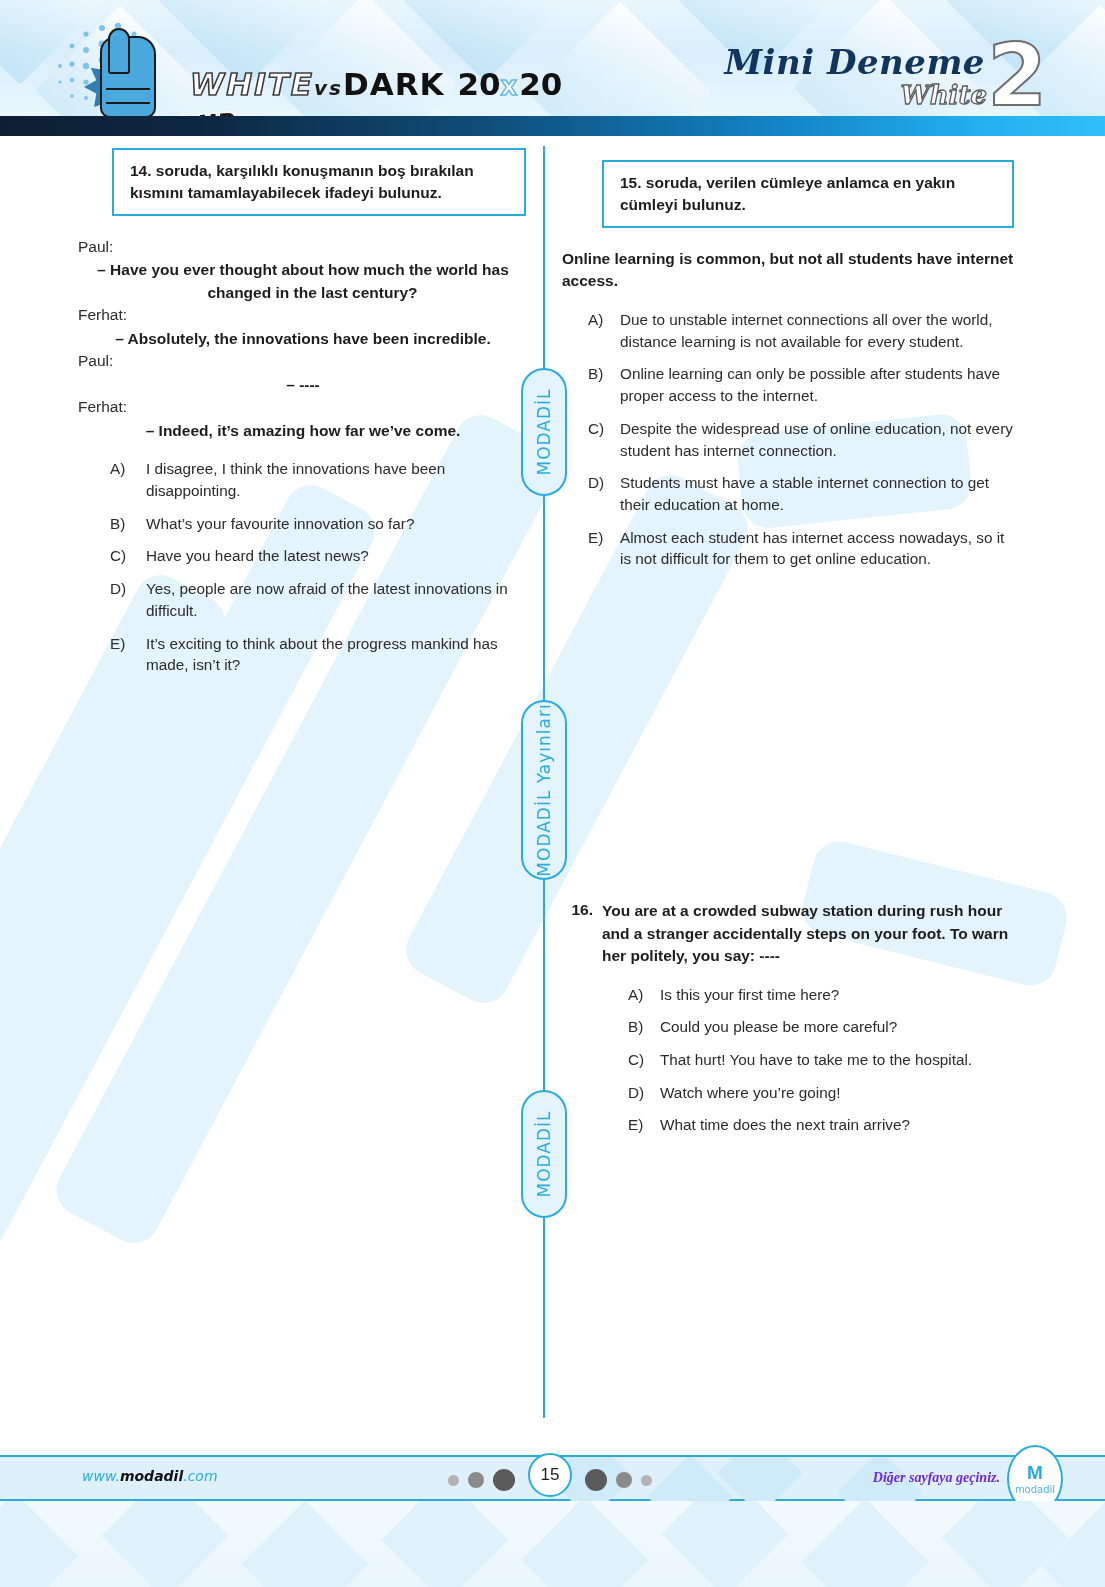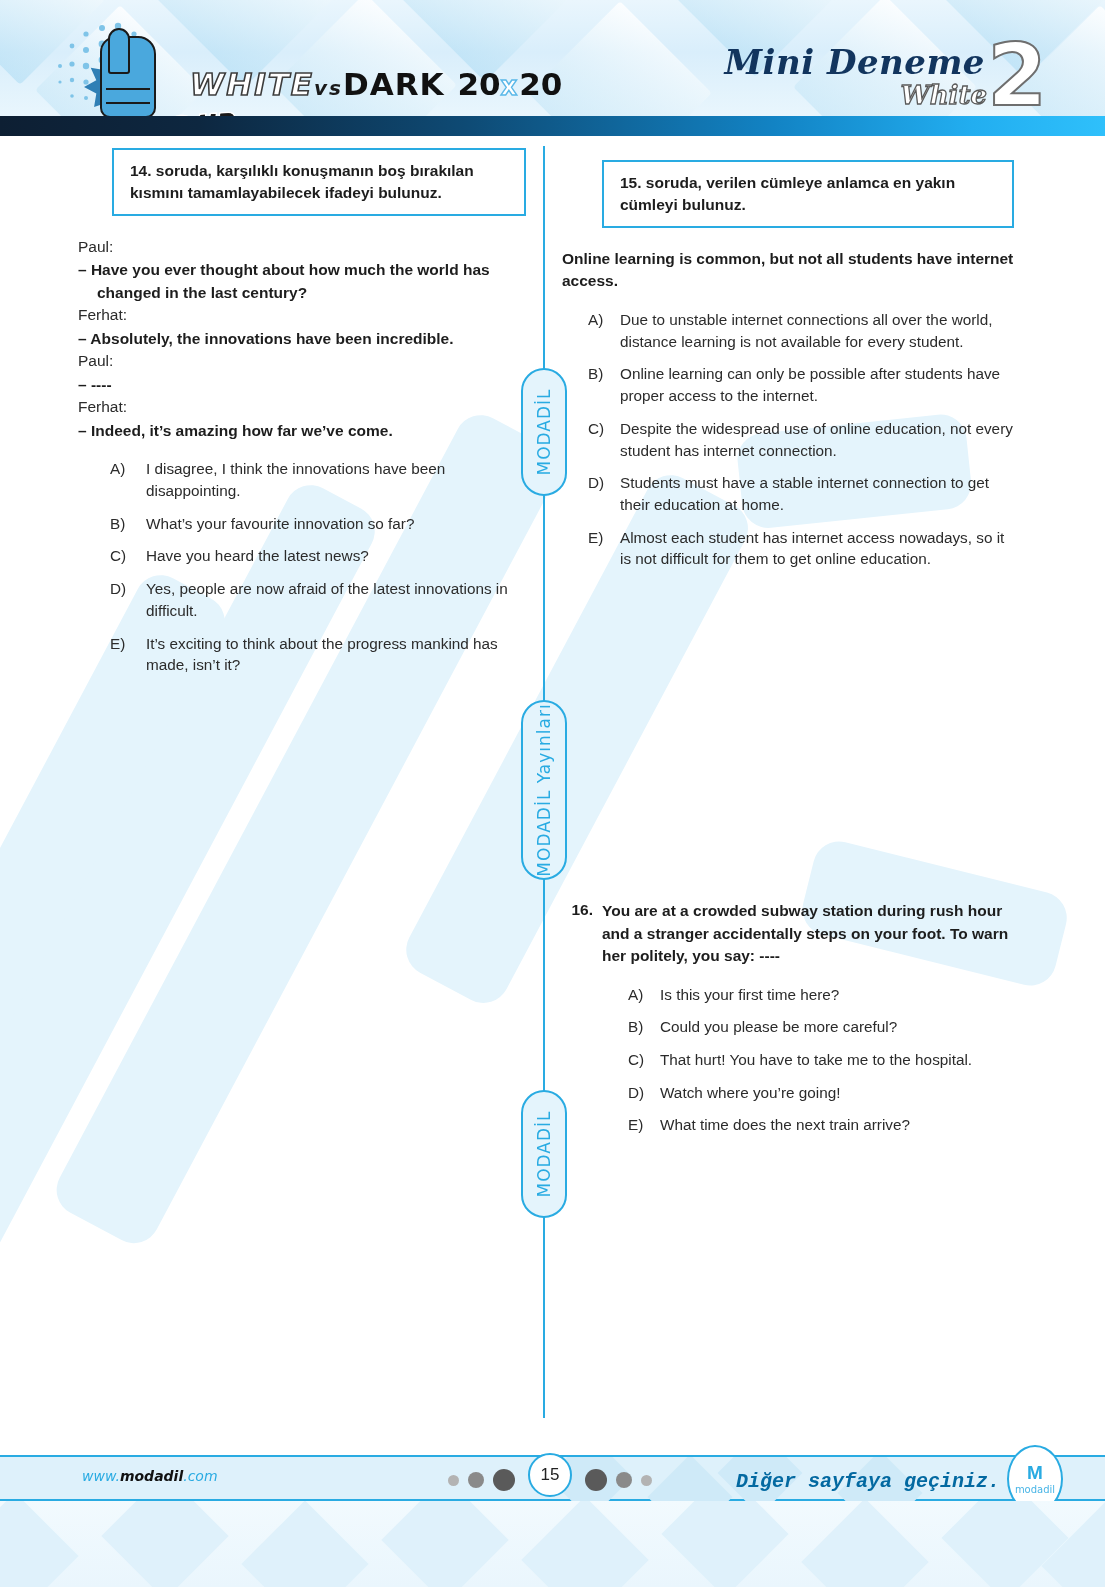--- a/index.html
+++ b/index.html
@@ -184,21 +184,21 @@
     padding-top: 1px;
   }
   .q-body { flex: 1 1 auto; }
 
   .speaker { font-size: 15.5px; color:#2b2b2b; line-height: 1.45; margin-bottom: 1px; }
   .speech {
     font-size: 15.5px; font-weight: bold; color:#1d1d1d;
     line-height: 1.45; padding-left: 19px; text-indent: -19px;
     margin-bottom: 13px;
   }
-  .speech:last-child { margin-bottom: 0; }
+  .speech:last-child { margin-bottom: 0; text-align: center; }
   .q-stem { font-size: 15.5px; font-weight: bold; color:#1d1d1d; line-height: 1.45; }
 
   .options { margin-top: 16px; }
   .opt { display: flex; margin-bottom: 11px; font-size: 15.3px; color:#2b2b2b; line-height:1.42; }
   .opt:last-child { margin-bottom: 0; }
   .opt-letter { flex: 0 0 32px; width: 32px; }
   .opt-text { flex: 1 1 auto; }
   #q14 .options { margin-left: 32px; }
   #q14 .opt-letter { flex-basis: 36px; width: 36px; }
   #q15 .options, #q16 .options { margin-left: 26px; }
@@ -240,24 +240,24 @@
     font-family: "DejaVu Sans", sans-serif;
     font-style: italic; font-weight: bold;
     font-size: 14px;
     white-space: nowrap;
   }
   #site-url .u-www { color:#29abe2; font-weight: normal; }
   #site-url .u-mid { color:#111111; }
   #site-url .u-com { color:#29abe2; font-weight: normal; }
   #next-page-note {
     position:absolute; right: 105px; top: 13px;
-    font-family: Liberation Mono, monospace;
+    font-family: Liberation Serif, serif;
     font-style: italic; font-weight: bold;
-    font-size: 20px;
-    color: #0369a1;
+    font-size: 14px;
+    color: #6d28d9;
     white-space: nowrap;
   }
   #pager { position:absolute; left: 448px; top: 8px; display:flex; align-items:center; gap:9px; height: 30px; }
   .pdot { border-radius: 50%; }
   #page-circle {
     width: 44px; height: 44px;
     border: 2px solid #29abe2;
     border-radius: 50%;
     background: #ffffff;
     display:flex; align-items:center; justify-content:center;

